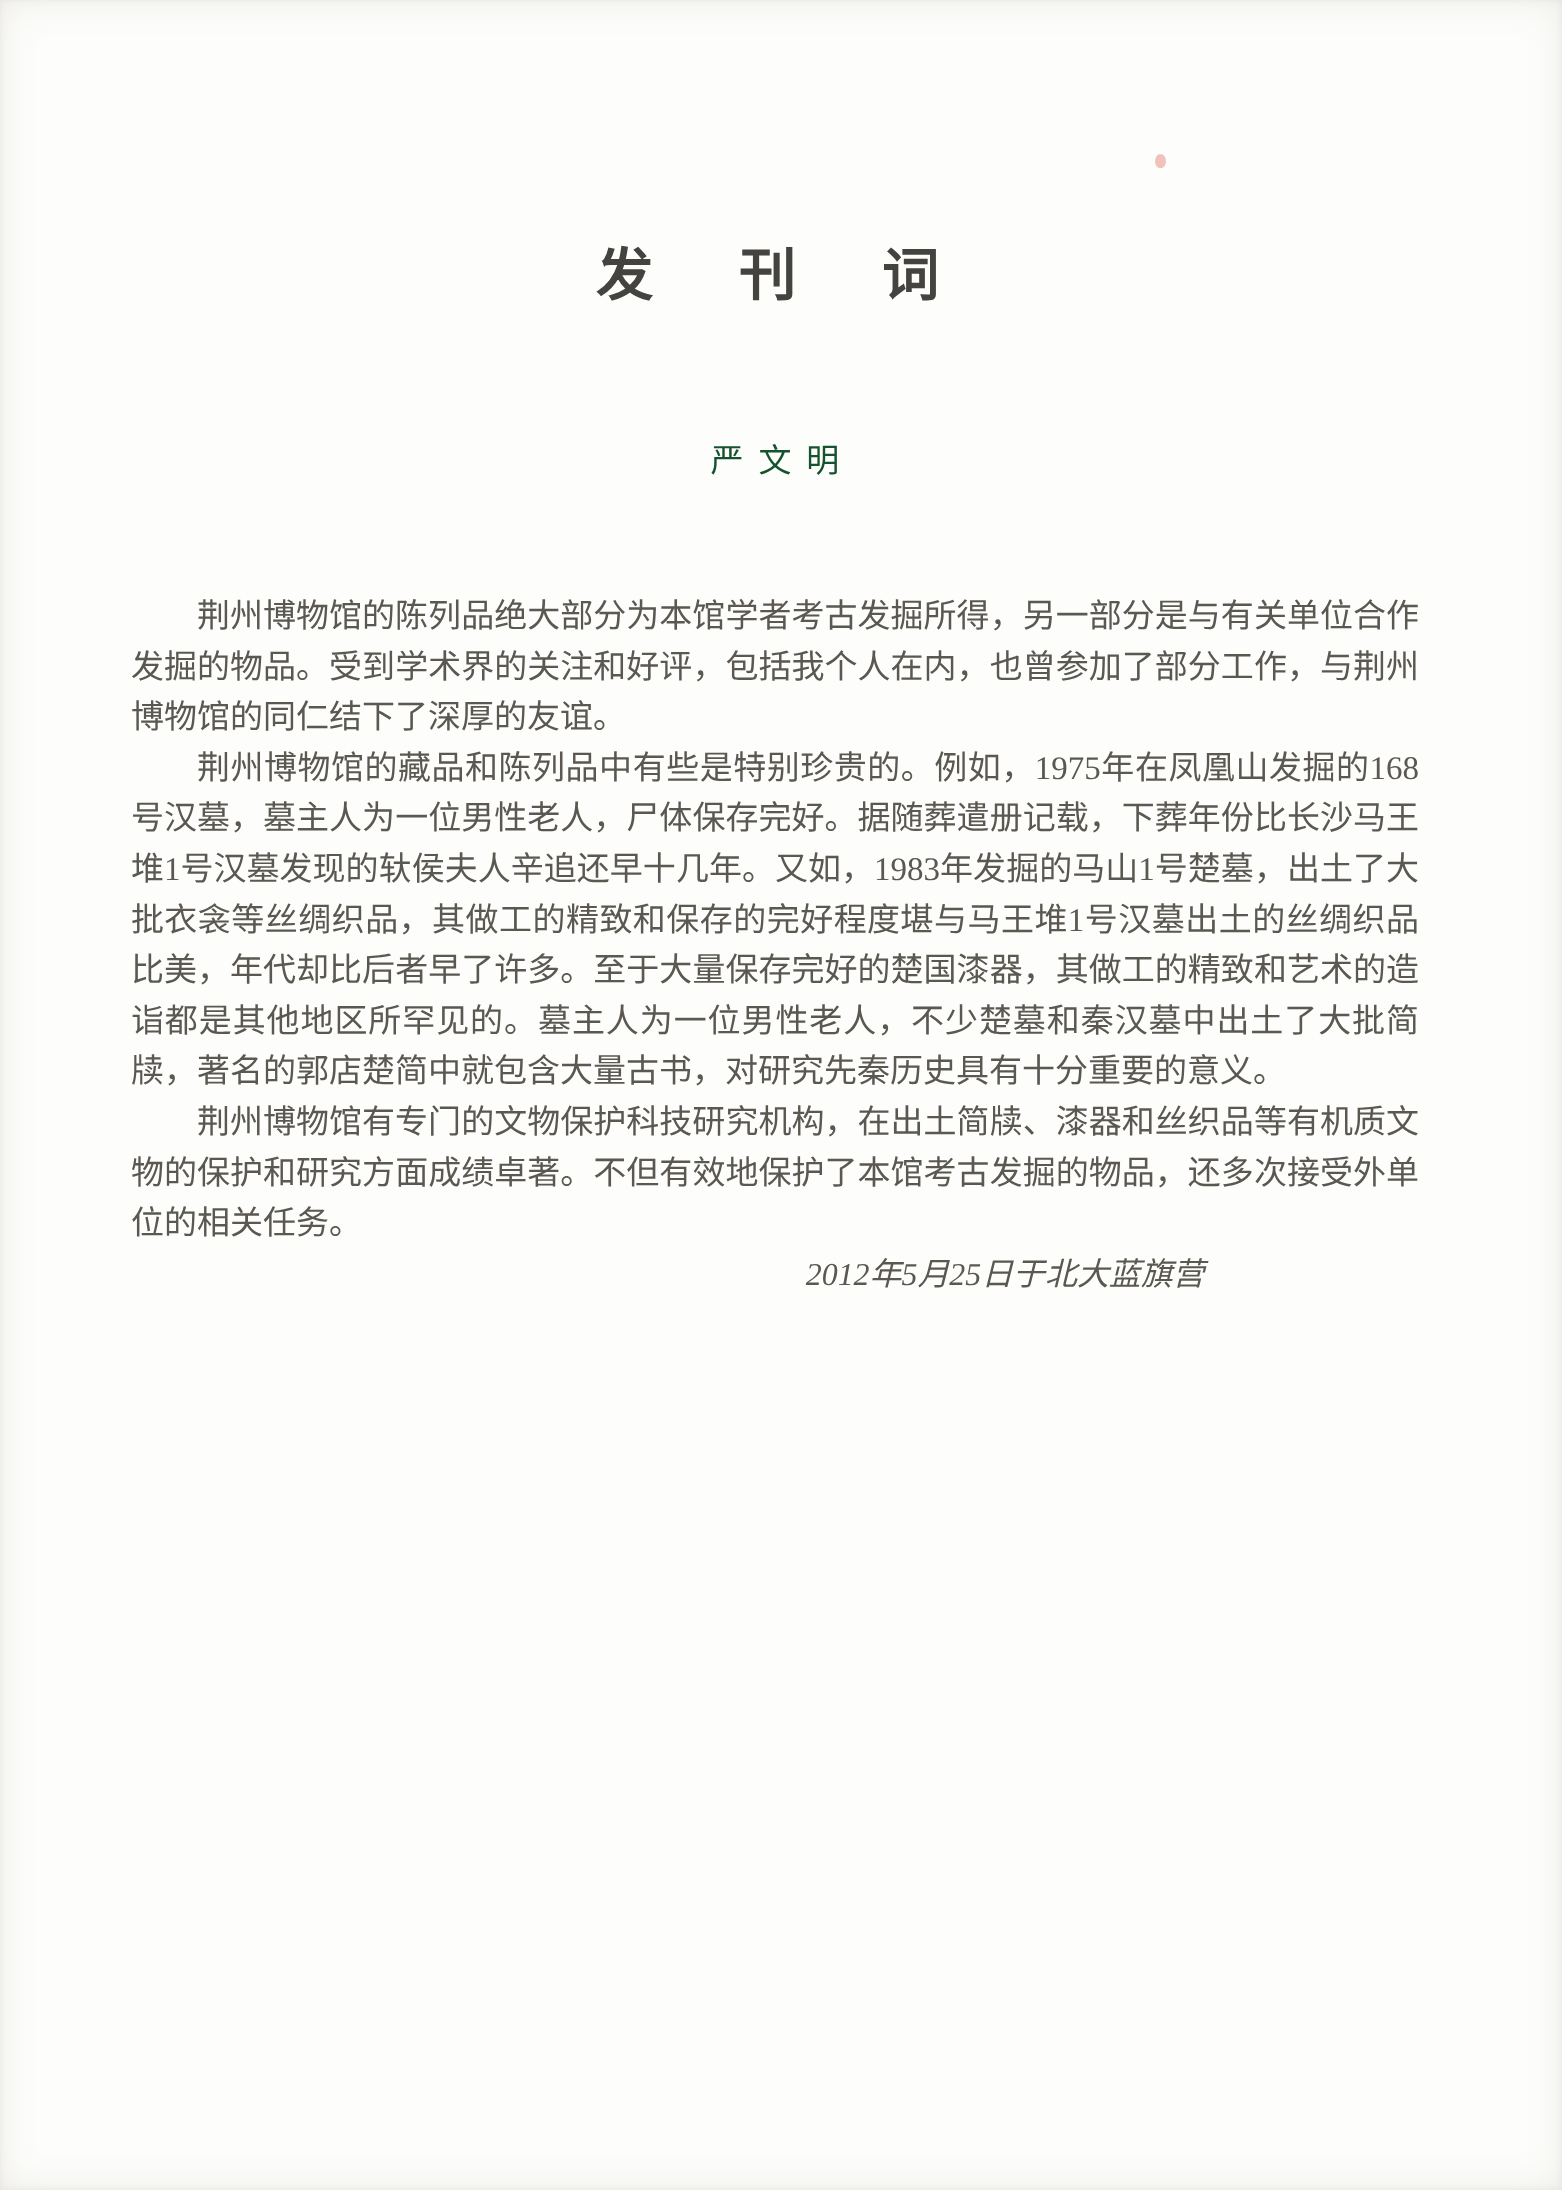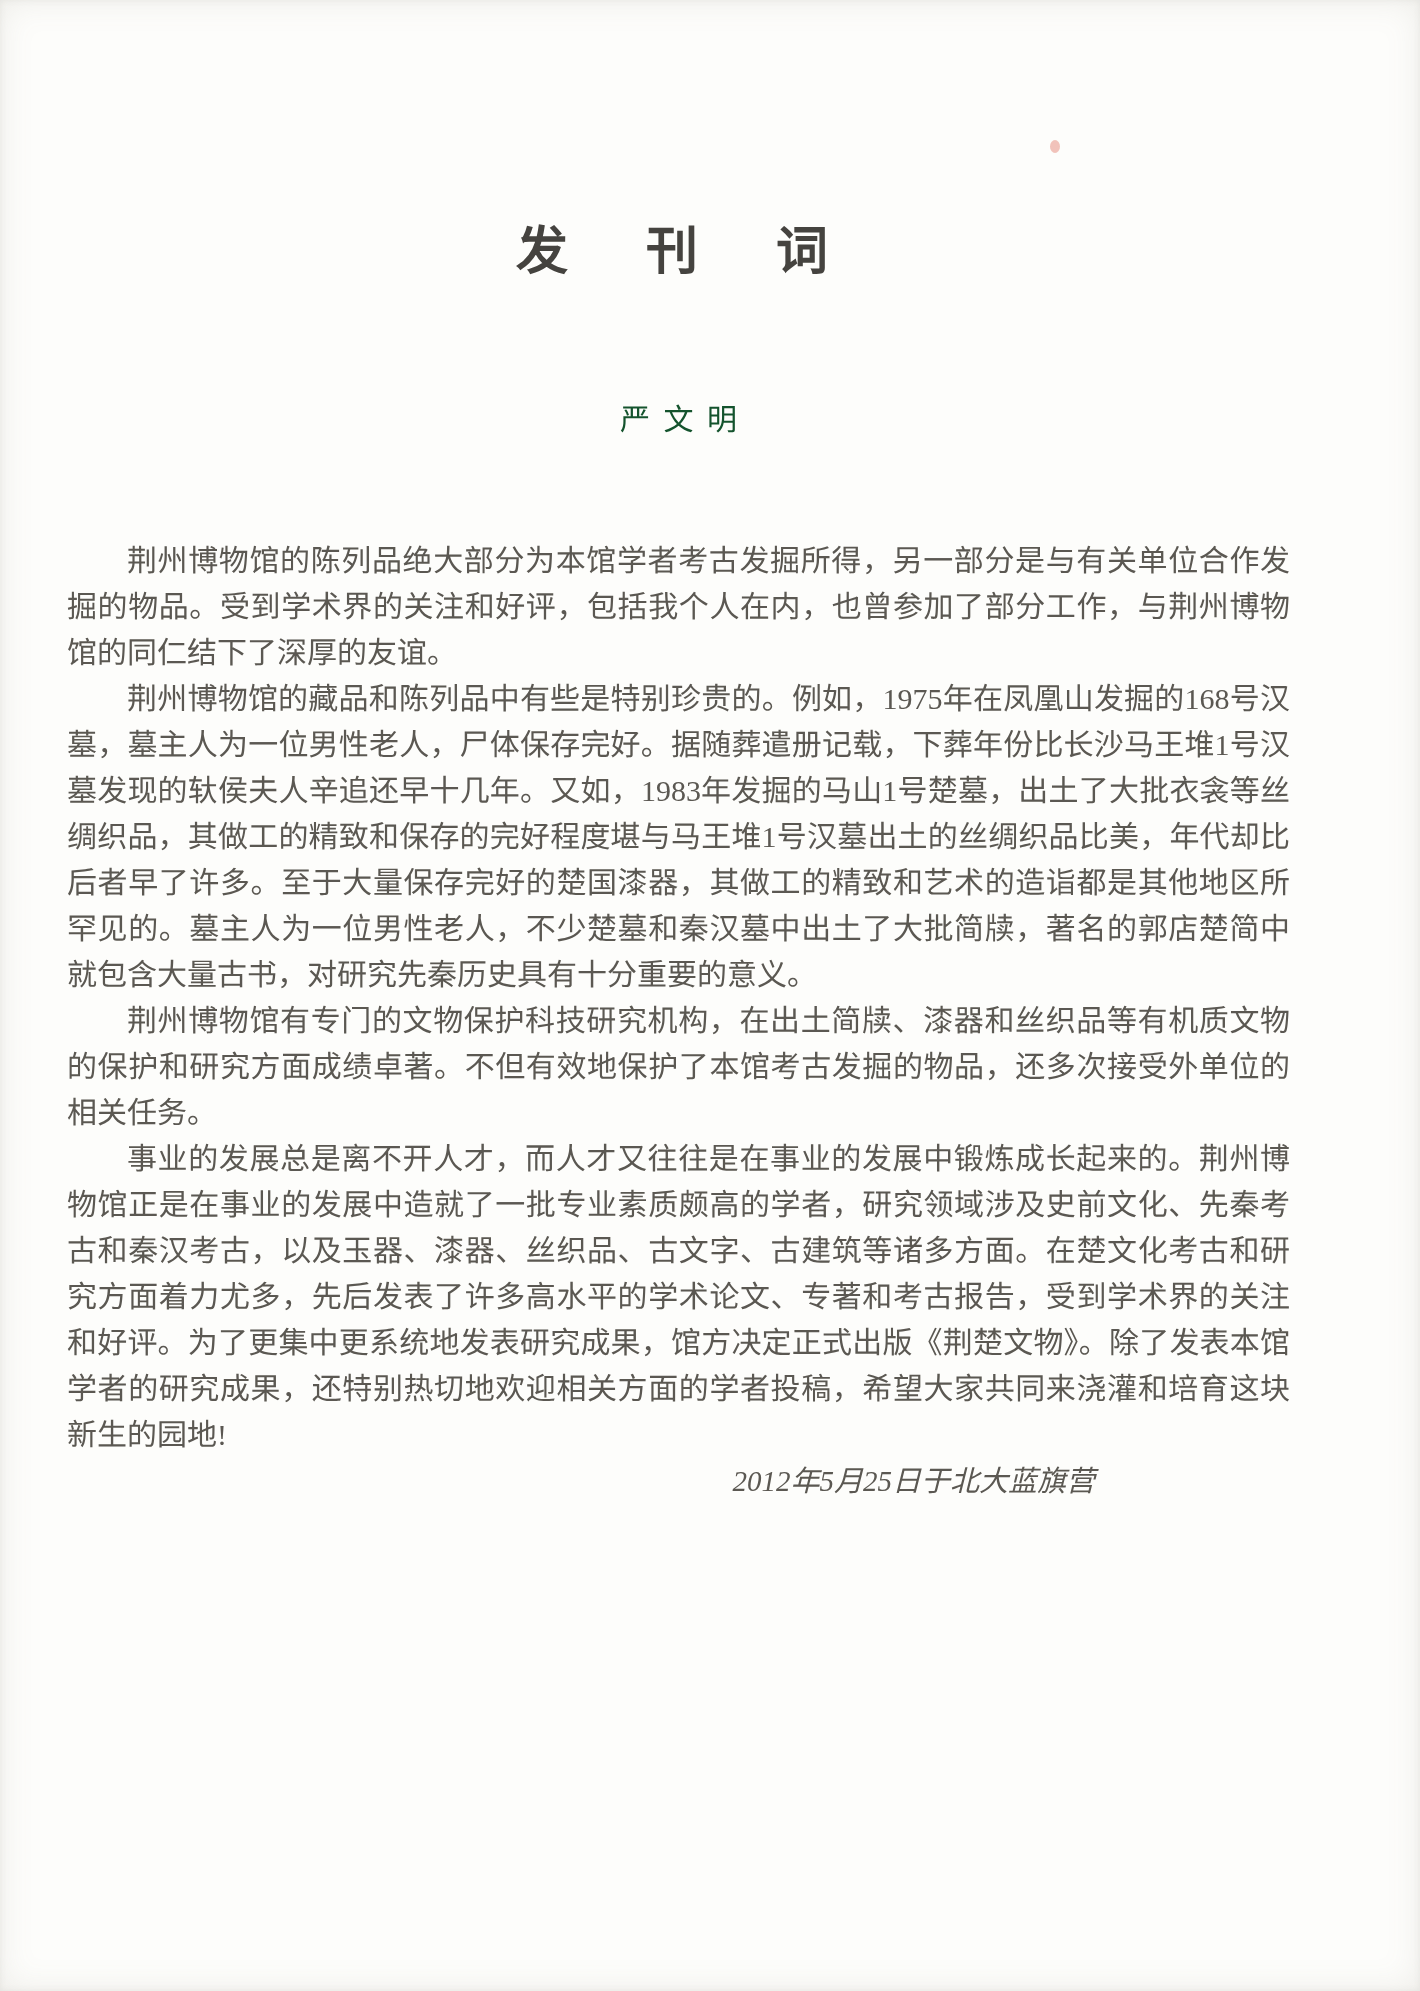--- a/index.html
+++ b/index.html
@@ -7,21 +7,21 @@
     padding: 0;
     background: #f6f5f2;
   }
   .page {
     position: relative;
     width: 1420px;
     height: 1991px;
     margin: 0 auto;
     background: #fdfdfb;
     box-sizing: border-box;
-    padding: 222px 130px 0 67px;
+    padding: 222px 130px 0 119px;
     box-shadow: inset 0 0 34px rgba(120, 113, 100, 0.13),
                 inset 0 0 6px rgba(120, 113, 100, 0.10);
     font-family: "Liberation Serif", "DejaVu Serif", serif;
     overflow: hidden;
   }
   .title {
     margin: 0;
     text-align: center;
     font-size: 52px;
     line-height: 1.15;
@@ -76,17 +76,16 @@
   <div class="speck"></div>
 
   <h1 class="title">发　刊　词</h1>
 
   <div class="author">严文明</div>
 
   <div class="body-text">
     <p>荆州博物馆的陈列品绝大部分为本馆学者考古发掘所得，另一部分是与有关单位合作发掘的物品。受到学术界的关注和好评，包括我个人在内，也曾参加了部分工作，与荆州博物馆的同仁结下了深厚的友谊。</p>
     <p>荆州博物馆的藏品和陈列品中有些是特别珍贵的。例如，1975年在凤凰山发掘的168号汉墓，墓主人为一位男性老人，尸体保存完好。据随葬遣册记载，下葬年份比长沙马王堆1号汉墓发现的轪侯夫人辛追还早十几年。又如，1983年发掘的马山1号楚墓，出土了大批衣衾等丝绸织品，其做工的精致和保存的完好程度堪与马王堆1号汉墓出土的丝绸织品比美，年代却比后者早了许多。至于大量保存完好的楚国漆器，其做工的精致和艺术的造诣都是其他地区所罕见的。墓主人为一位男性老人，不少楚墓和秦汉墓中出土了大批简牍，著名的郭店楚简中就包含大量古书，对研究先秦历史具有十分重要的意义。</p>
     <p>荆州博物馆有专门的文物保护科技研究机构，在出土简牍、漆器和丝织品等有机质文物的保护和研究方面成绩卓著。不但有效地保护了本馆考古发掘的物品，还多次接受外单位的相关任务。</p>
-    <p>事业的发展总是离不开人才，而人才又往往是在事业的发展中锻炼成长起来的。荆州博物馆正是在事业的发展中造就了一批专业素质颇高的学者，研究领域涉及史前文化、先秦考古和秦汉考古，以及玉器、漆器、丝织品、古文字、古建筑等诸多方面。在楚文化考古和研究方面着力尤多，先后发表了许多高水平的学术论文、专著和考古报告，受到学术界的关注和好评。为了更集中更系统地发表研究成果，馆方决定正式出版《荆楚文物》。除了发表本馆学者的研究成果，还特别热切地欢迎相关方面的学者投稿，希望大家共同来浇灌和培育这块新生的园地!</p>
   </div>
 
   <div class="dateline">2012年5月25日于北大蓝旗营</div>
 </div>
 
 </body></html>

